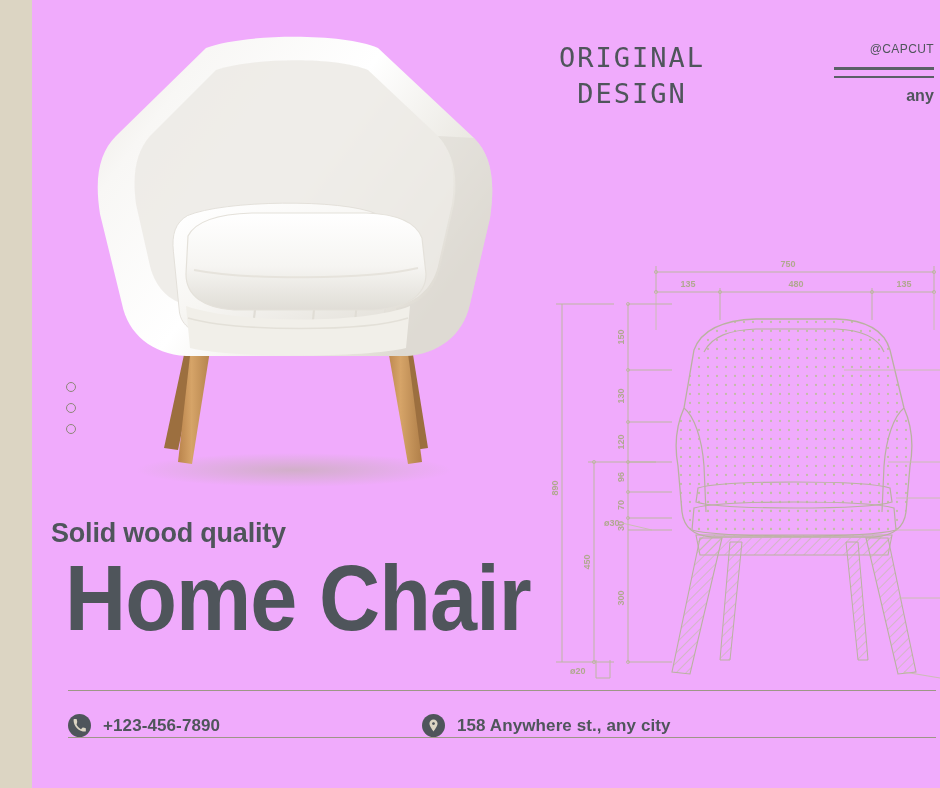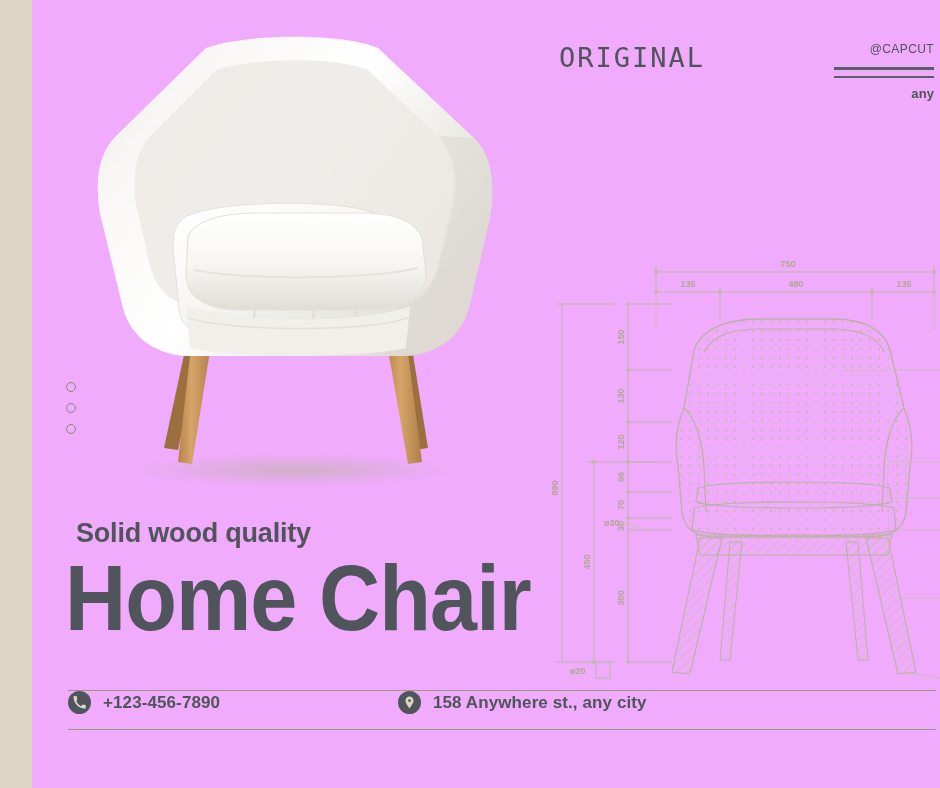--- a/index.html
+++ b/index.html
@@ -24,77 +24,78 @@
   .header-title .line2 { display:block; text-align:center; }
 
   .brand-block { position:absolute; right:38px; top:42px; text-align:right; width:200px; }
   .brand-handle {
     font-size:12px; font-weight:400; color:#4f555b; letter-spacing:0.4px;
     font-family:"Liberation Sans",sans-serif;
   }
   .brand-rules { margin:11px 0 0 auto; width:100px; }
   .brand-rules .rule { height:2.5px; background:#5a6066; margin-bottom:6px; }
   .brand-sub {
-    margin-top:8px; font-size:13px; font-weight:700; line-height:1.25;
+    margin-top:8px; font-size:16px; font-weight:700; line-height:1.25;
     color:#4f555b; letter-spacing:0.1px;
   }
 
   
   .chair-photo { position:absolute; left:34px; top:18px; width:440px; height:470px; }
   .chair-photo svg { width:100%; height:100%; display:block; }
 
   
   .dots { position:absolute; left:34px; top:382px; }
   .dots .dot {
     width:10px; height:10px; border:1.6px solid #8d8778; border-radius:50%;
     margin-bottom:11px; background:transparent;
   }
 
   
   .subtitle {
-    position:absolute; left:44px; top:518px;
+    position:absolute; left:19px; top:518px;
     font-size:27px; font-weight:700; color:#4f555b; letter-spacing:-0.2px;
   }
   .maintitle {
     position:absolute; left:33px; top:552px;
     font-size:92px; font-weight:700; color:#4f555b;
     line-height:1; letter-spacing:-1px;
     transform:scaleX(0.92); transform-origin:left top;
     font-family:"Liberation Sans",sans-serif;
   }
 
   
   .blueprint { position:absolute; left:512px; top:230px; width:420px; height:460px;font-weight:bold; }
   .blueprint svg { width:100%; height:100%; display:block; }
 
   
   .contact-bar {
-    position:absolute; left:36px; right:36px; top:690px; height:40px;
+    position:absolute; left:36px; right:36px; top:690px; height:48px;
     border-top:1.4px solid #9d9786; border-bottom:1.4px solid #9d9786;
-    display:flex; align-items:flex-start;
+    display:flex; align-items:flex-end;gap:24px;
   }
   .contact-item { display:flex; align-items:center; }
   .contact-item.phone { width:330px; }
   .contact-item.addr  { width:352px; }
   .contact-item.web   { flex:1; }
   .ci-icon {
     width:23px; height:23px; border-radius:50%; background:#4f555b;
     display:flex; align-items:center; justify-content:center; flex:0 0 auto;
     margin-right:12px;
   }
   .ci-icon svg { width:13px; height:13px; display:block; }
   .ci-text { font-size:17px; font-weight:600; color:#4f555b; letter-spacing:0.1px; }
 </style>
 </head>
 <body>
 
 <div class="poster">
 
   <div class="header-title">
     <span>ORIGINAL</span>
+    <span class="line2">DESIGN</span>
   </div>
 
   <div class="brand-block">
     <div class="brand-handle">@CAPCUT</div>
     <div class="brand-rules">
       <div class="rule"></div>
       <div class="rule"></div>
     </div>
     <div class="brand-sub">
       <div>any</div>

